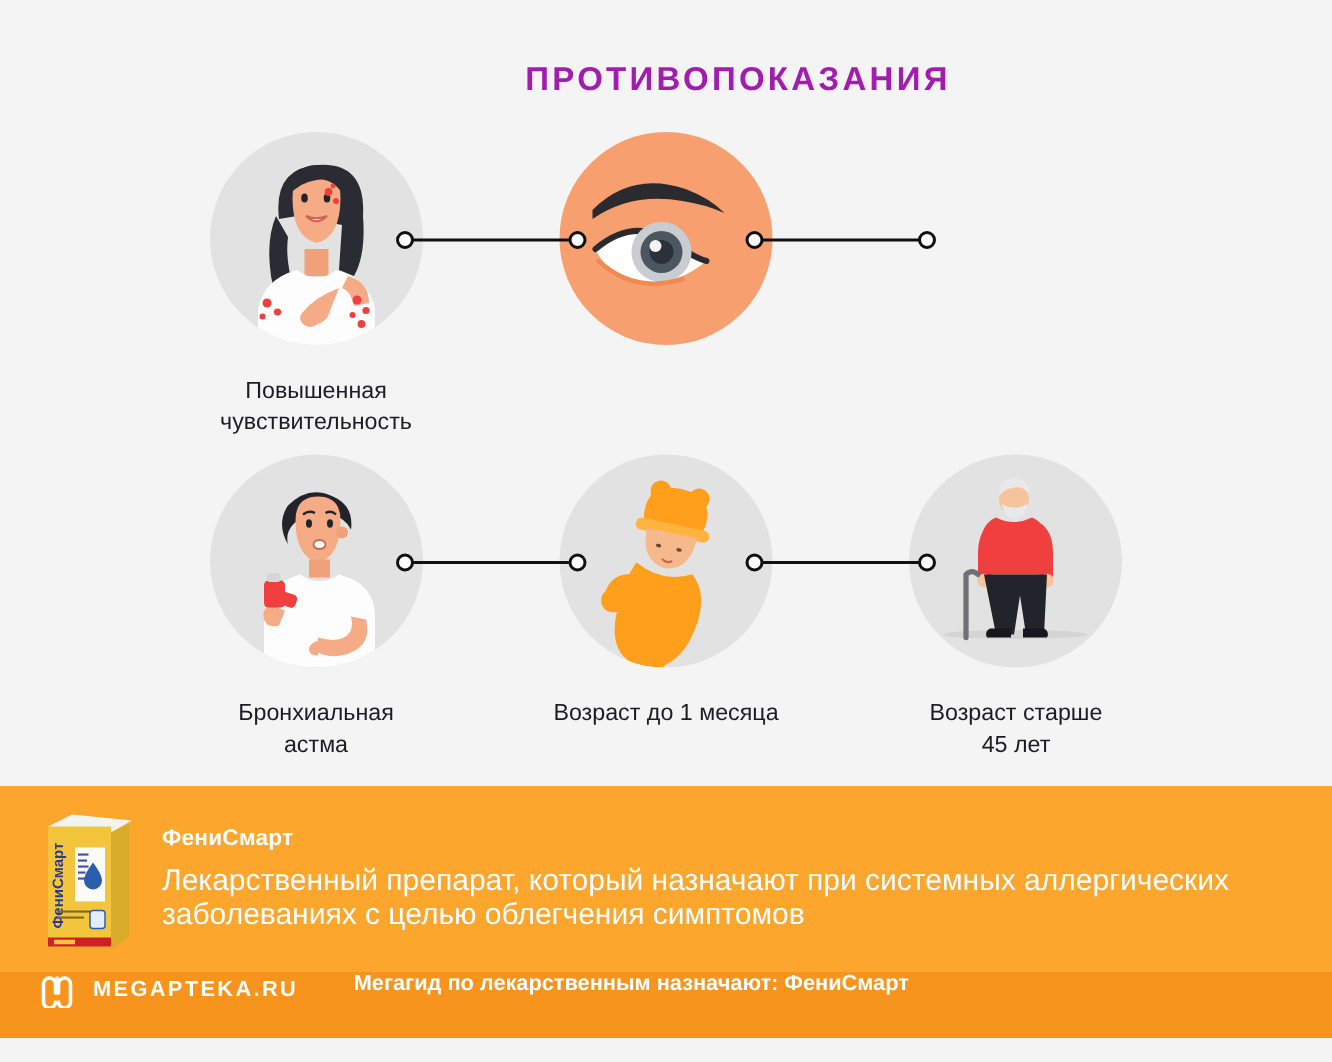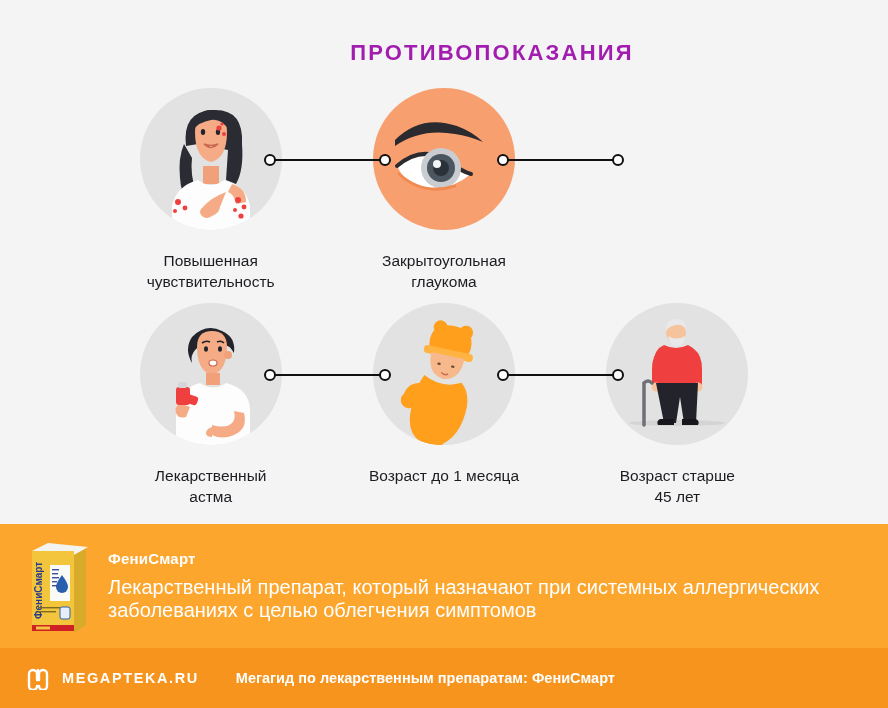--- a/index.html
+++ b/index.html
@@ -126,24 +126,24 @@
     line-height: 23px;
     white-space: pre-line;
   }
 
   
   .footer {
     position: absolute;
     left: 0;
     top: 648px;
     width: 888px;
-    height: 60px;
+    height: 44px;
     background: #f7941e;
     display: flex;
-    align-items: center;
+    align-items: flex-start;
   }
   .brand {
     display: flex;
     align-items: center;
     margin-left: 25px;
   }
   .brand-name {
     margin-left: 11px;
     font-size: 14.5px;
     font-weight: bold;
@@ -234,22 +234,20 @@
             <path d="M24 78 q26 -22 52 -4 q14 10 22 12" fill="none" stroke="#2b2b2f" stroke-width="4" stroke-linecap="round"></path>
 
             <circle cx="68" cy="80" r="20" fill="#c9ccd1"></circle>
             <circle cx="68" cy="80" r="14" fill="#4b5660"></circle>
             <circle cx="68" cy="80" r="8" fill="#2b3138"></circle>
             <circle cx="64" cy="76" r="4" fill="#f2f4f6"></circle>
 
             <path d="M26 86 q24 22 56 12" fill="none" stroke="#f08a51" stroke-width="3" stroke-linecap="round"></path>
           </svg>
         </div>
-        <div class="caption">Закрытоугольная
-глаукома</div>
       </div>
 
     </div>
 
     <div class="row">
 
       <div class="connector conn-a">
         <span class="node start"></span>
         <span class="node end"></span>
       </div>
@@ -283,21 +281,21 @@
             <path d="M40 100 q-6 4 -4 10 q2 6 10 4 l4 -10 z" fill="#f5ac86"></path>
 
             <rect x="36" y="84" width="14" height="18" rx="3" fill="#ef3f3f"></rect>
             <rect x="44" y="92" width="14" height="9" rx="3" fill="#ef3f3f" transform="rotate(18 51 96)"></rect>
             <rect x="38" y="79" width="9" height="6" rx="2" fill="#d6d6da"></rect>
 
             <path d="M104 110 q4 16 -10 22 q-12 5 -22 0 l0 -10 q14 4 20 -2 q4 -4 2 -12 z" fill="#f5ac86"></path>
             <path d="M72 124 q-6 2 -6 6 q0 4 6 4" fill="#f5ac86"></path>
           </svg>
         </div>
-        <div class="caption">Лекарственный
+        <div class="caption">Бронхиальная
 астма</div>
       </div>
 
       <div class="cell">
         <div class="circle">
           <svg width="142" height="142" viewBox="0 0 142 142">
             <g transform="rotate(12 71 71)">
 
               <circle cx="58" cy="26" r="7" fill="#ff9f1c"></circle>
               <circle cx="84" cy="26" r="7" fill="#ff9f1c"></circle>
@@ -401,16 +399,16 @@
     <div class="brand">
       <span>
         <svg width="26" height="24" viewBox="0 0 26 24">
           <path d="M4 20 V8 a4 4 0 0 1 8 0 v6 M22 20 V8 a4 4 0 0 0 -8 0 v6
                    M4 20 a4 4 0 0 0 8 0 M22 20 a4 4 0 0 1 -8 0" fill="none" stroke="#ffffff" stroke-width="2.4" stroke-linecap="round" stroke-linejoin="round"></path>
           <path d="M13 4 L13 14" fill="none" stroke="#ffffff" stroke-width="2.4" stroke-linecap="round"></path>
         </svg>
       </span>
       <span class="brand-name">MEGAPTEKA.RU</span>
     </div>
-    <div class="footer-text">Мегагид по лекарственным препаратам: ФениСмарт</div>
+    <div class="footer-text">Мегагид по лекарственным назначают: ФениСмарт</div>
   </div>
 
 </div>
 
 </body></html>

